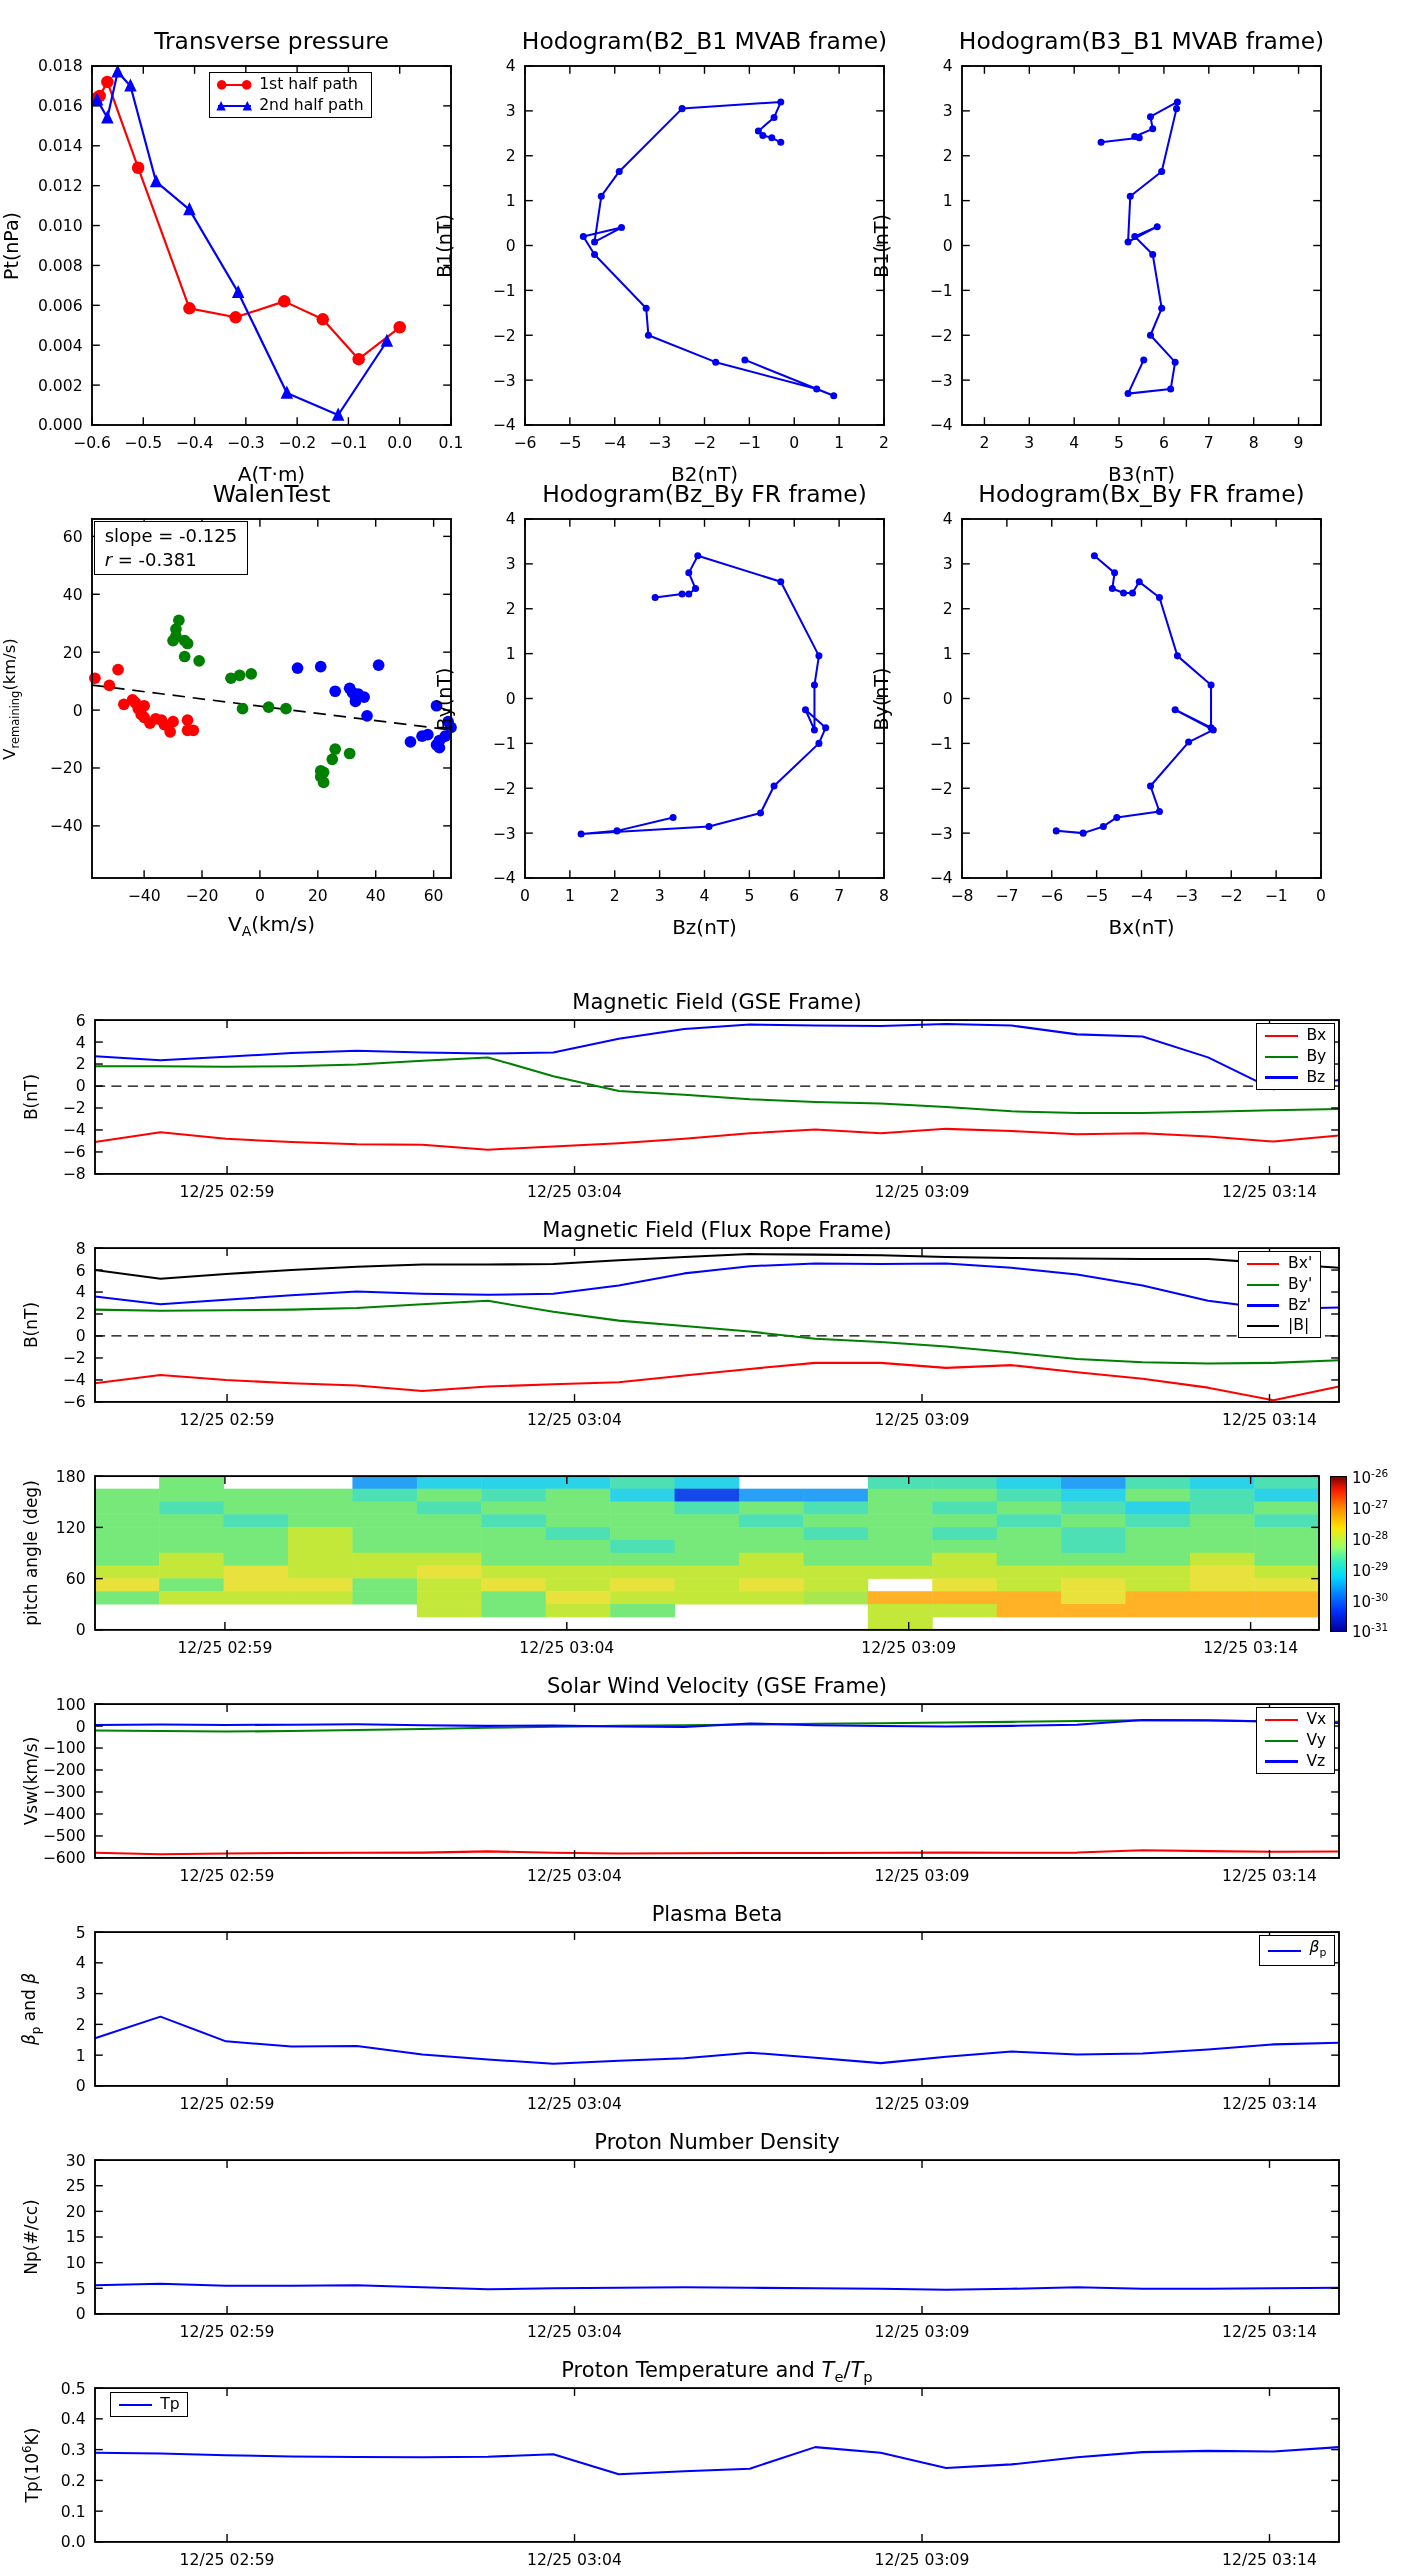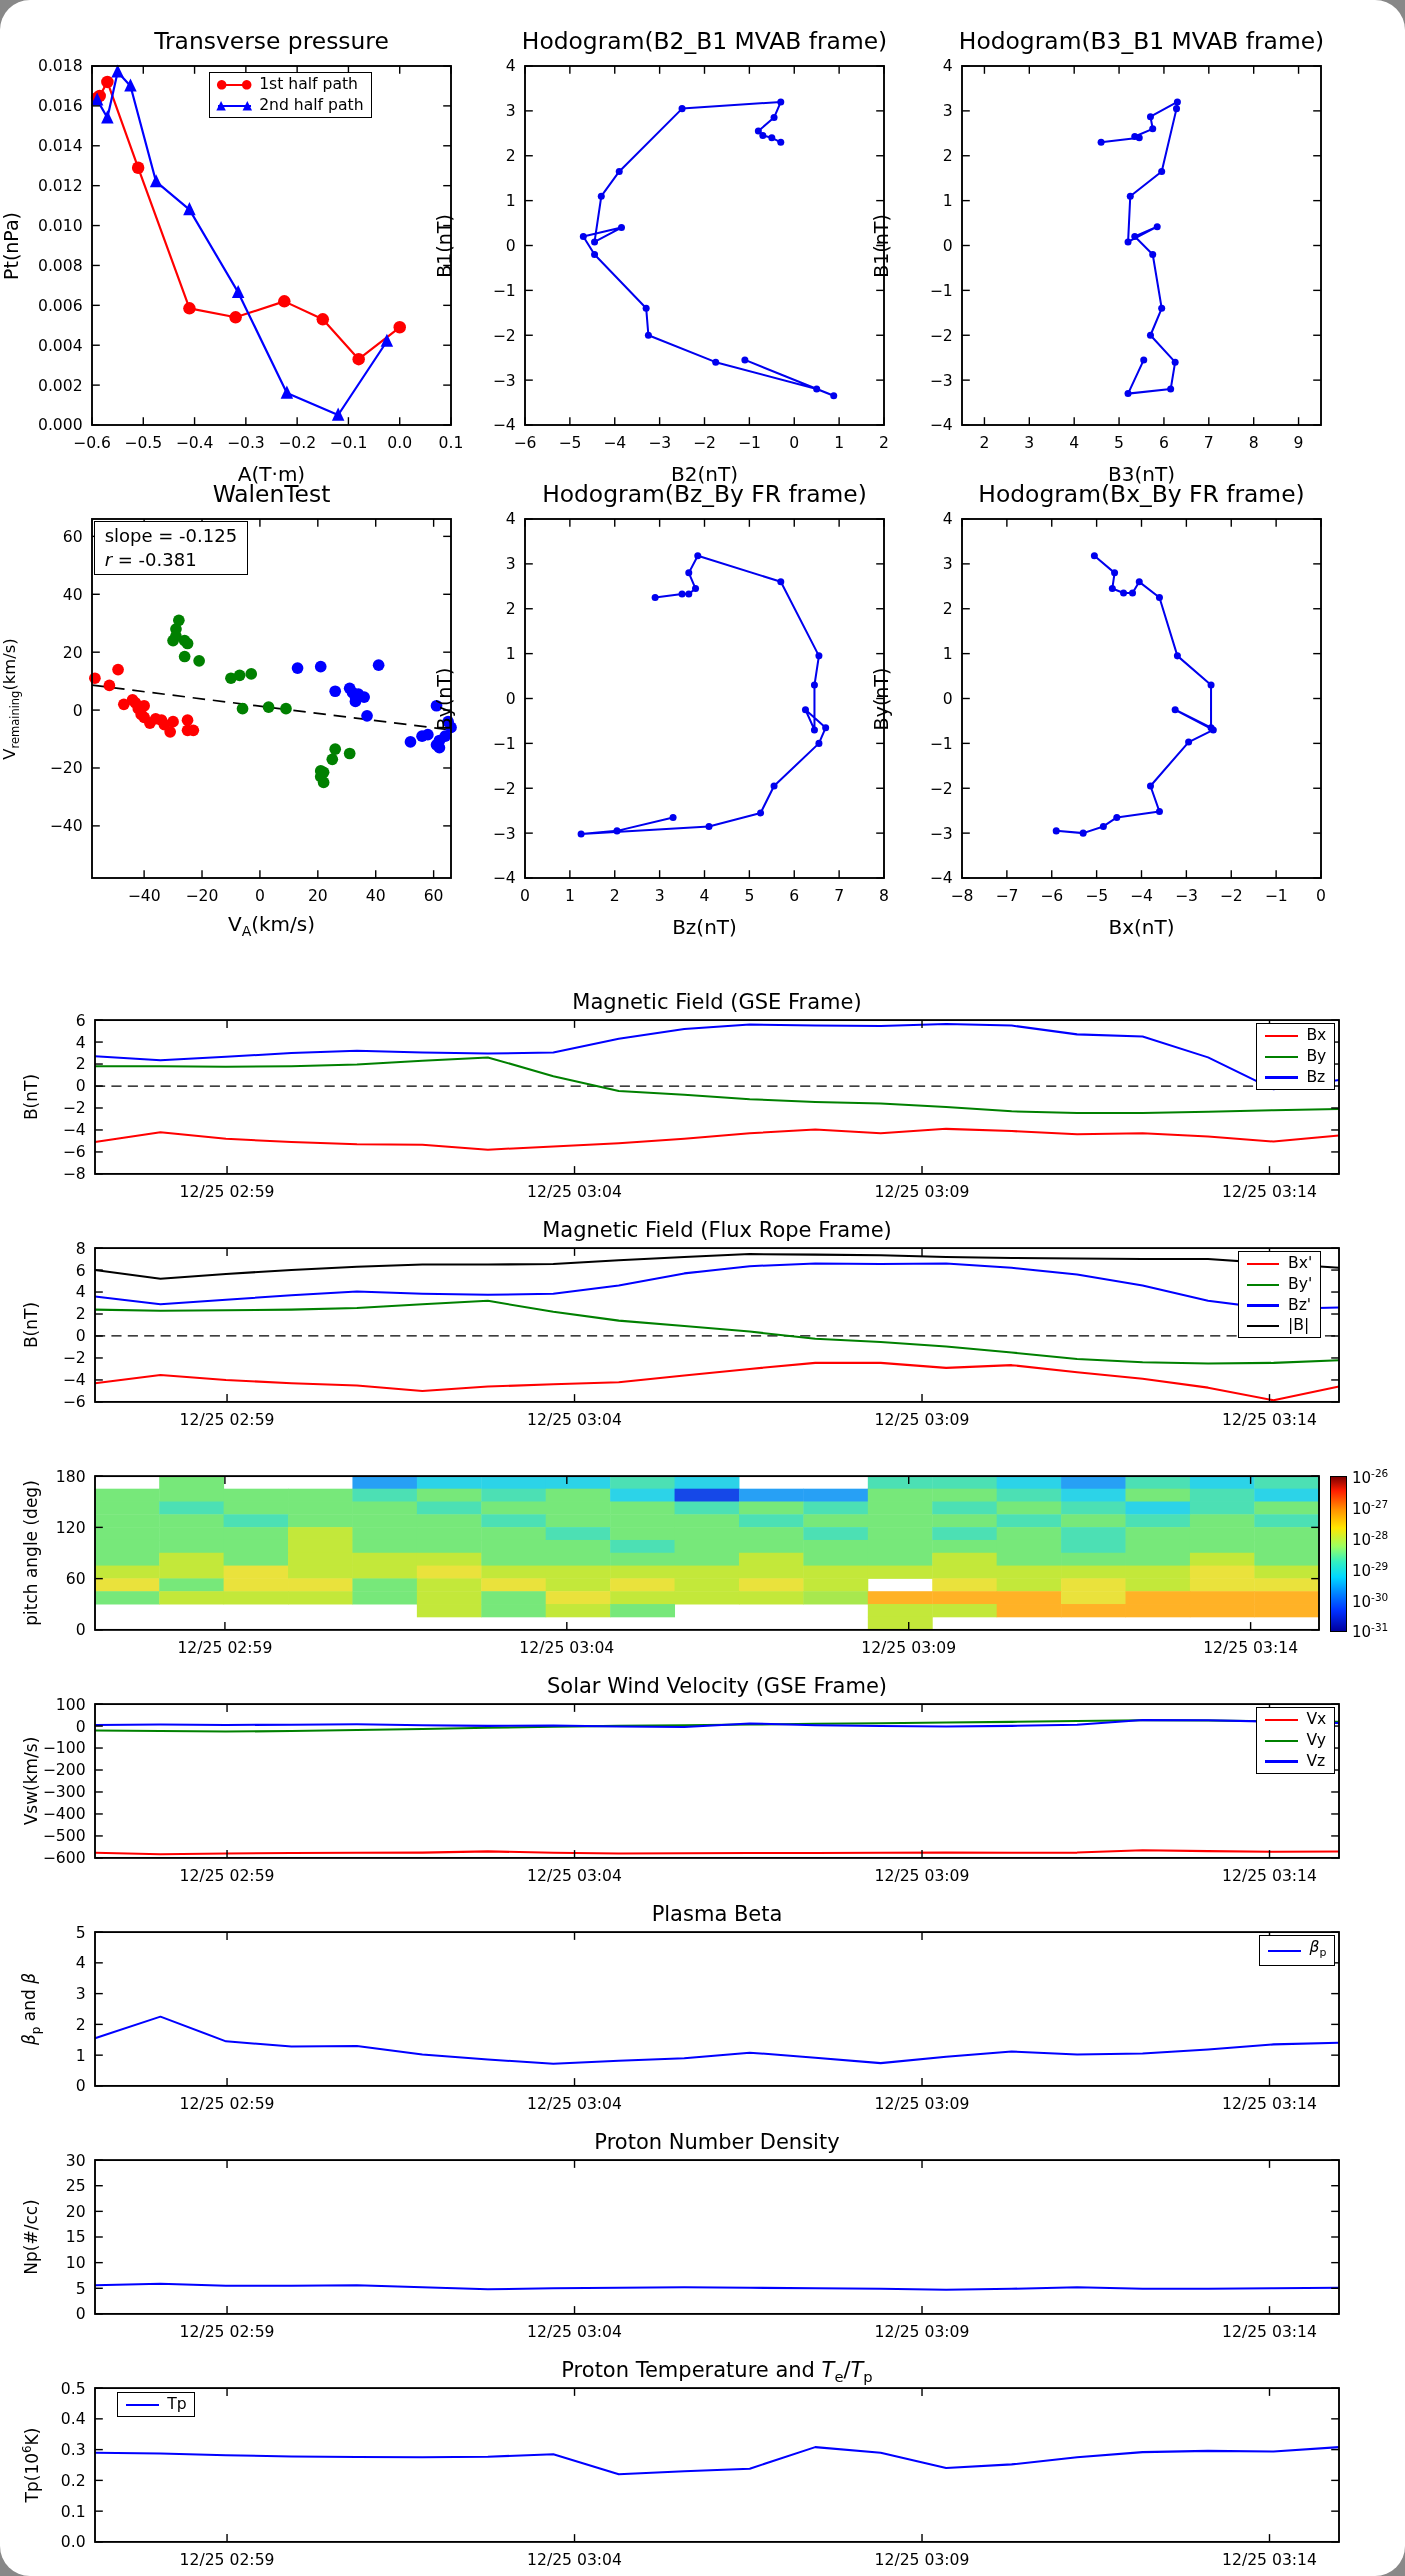--- a/index.html
+++ b/index.html
@@ -1,17 +1,17 @@
 <!DOCTYPE html>
 <html style="font-size:12.5px"><head>
 <meta charset="utf-8">
 <style>
   html,body{margin:0;padding:0;background:#888;}
   #fig{position:relative;width:1405px;height:2576px;background:#ffffff;
-       font-family:"DejaVu Sans",sans-serif;color:#000;border-radius:30px;}
+       font-family:"DejaVu Sans",sans-serif;color:#000;}
   .panel{position:absolute;}
   .chart{position:absolute;left:0;top:0;overflow:visible;}
   .ptitle{position:absolute;left:50%;transform:translateX(-50%);top:-39px;
           white-space:nowrap;font-size:23.4px;}
   .panel-t .ptitle{font-size:21px;top:-30px;}
   .xlabel{position:absolute;left:50%;transform:translateX(-50%);bottom:-61px;
           font-size:20px;white-space:nowrap;}
   .ylabel{position:absolute;top:50%;left:-81px;transform:translate(-50%,-50%) rotate(-90deg);
           font-size:19px;white-space:nowrap;}
   .panel-t .ylabel{font-size:17px;left:-64px;}
@@ -1146,21 +1146,21 @@
         <line x1="0" x2="10" y1="78.80000000000001" y2="78.80000000000001" stroke="#000" stroke-width="1.8"></line>
         <line x1="1593" x2="1583" y1="78.80000000000001" y2="78.80000000000001" stroke="#000" stroke-width="1.8"></line>
         <text x="-12" y="85.80000000000001" text-anchor="end" class="tick">0.3</text>
         <line x1="0" x2="10" y1="39.39999999999998" y2="39.39999999999998" stroke="#000" stroke-width="1.8"></line>
         <line x1="1593" x2="1583" y1="39.39999999999998" y2="39.39999999999998" stroke="#000" stroke-width="1.8"></line>
         <text x="-12" y="46.39999999999998" text-anchor="end" class="tick">0.4</text>
         <line x1="0" x2="10" y1="0" y2="0" stroke="#000" stroke-width="1.8"></line>
         <line x1="1593" x2="1583" y1="0" y2="0" stroke="#000" stroke-width="1.8"></line>
         <text x="-12" y="7" text-anchor="end" class="tick">0.5</text>
       </svg>
-    <div class="legend" style="left:22px;top:3.9px;">
+    <div class="legend" style="left:15px;top:3.9px;">
         <div class="lgrow">
           <span class="sw">
             <span class="swl" style="background:#0000ff"></span>
           </span>
           <span class="lgt">Tp</span>
         </div>
       </div>
   </section>
 
 </div>

